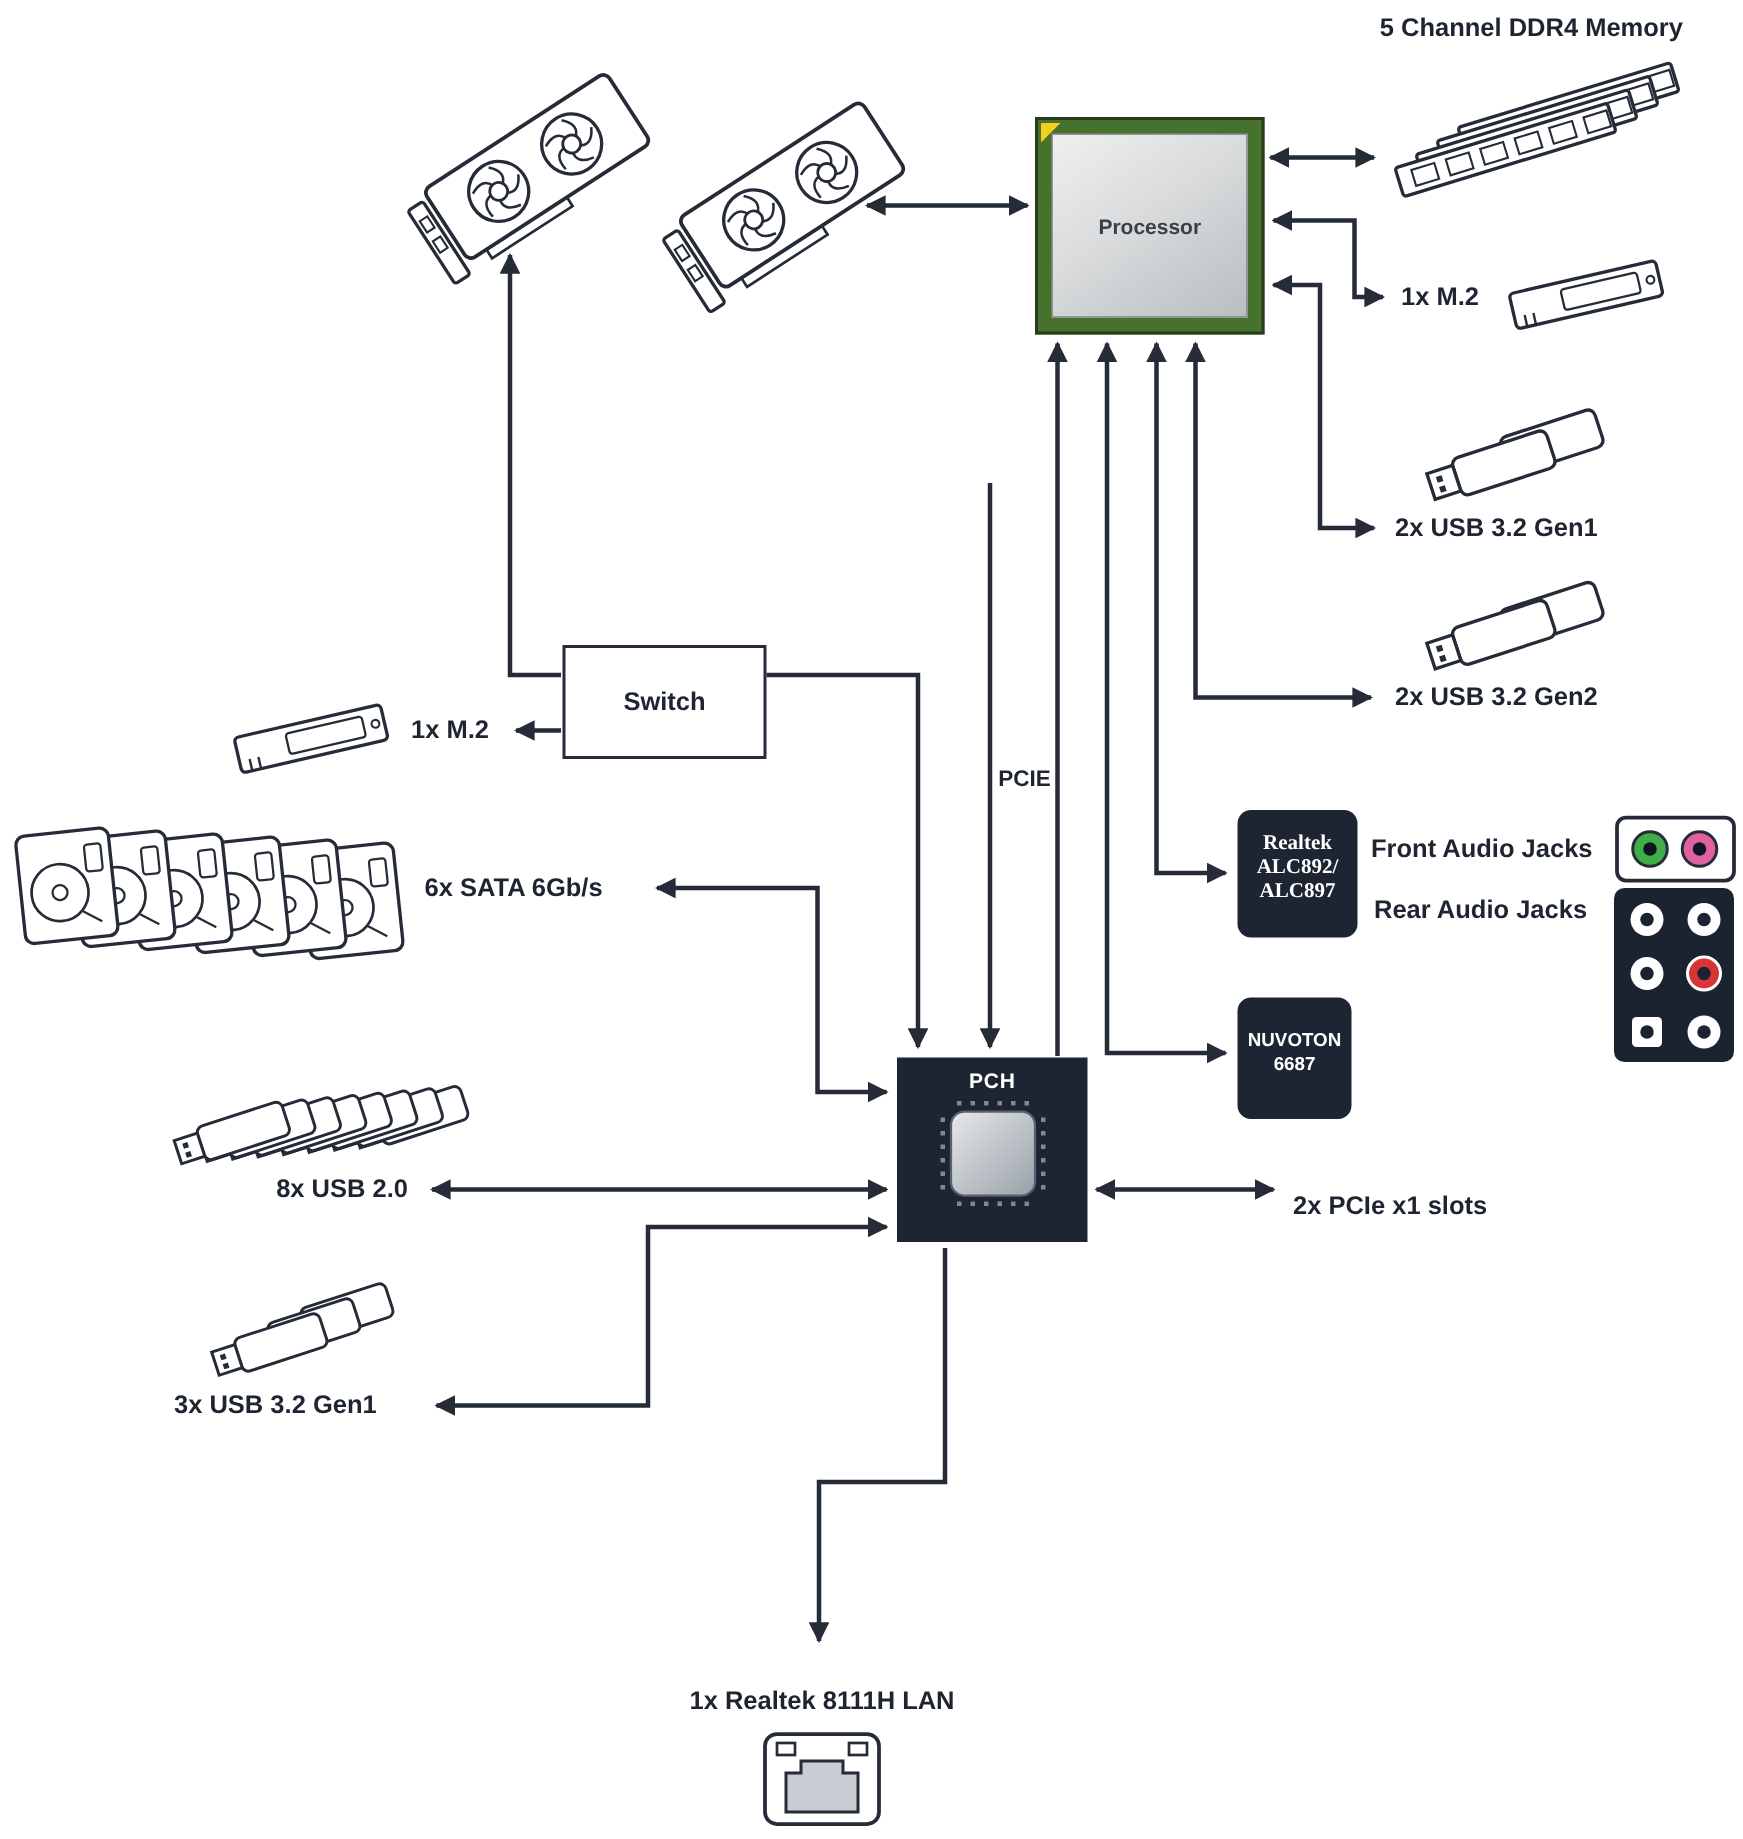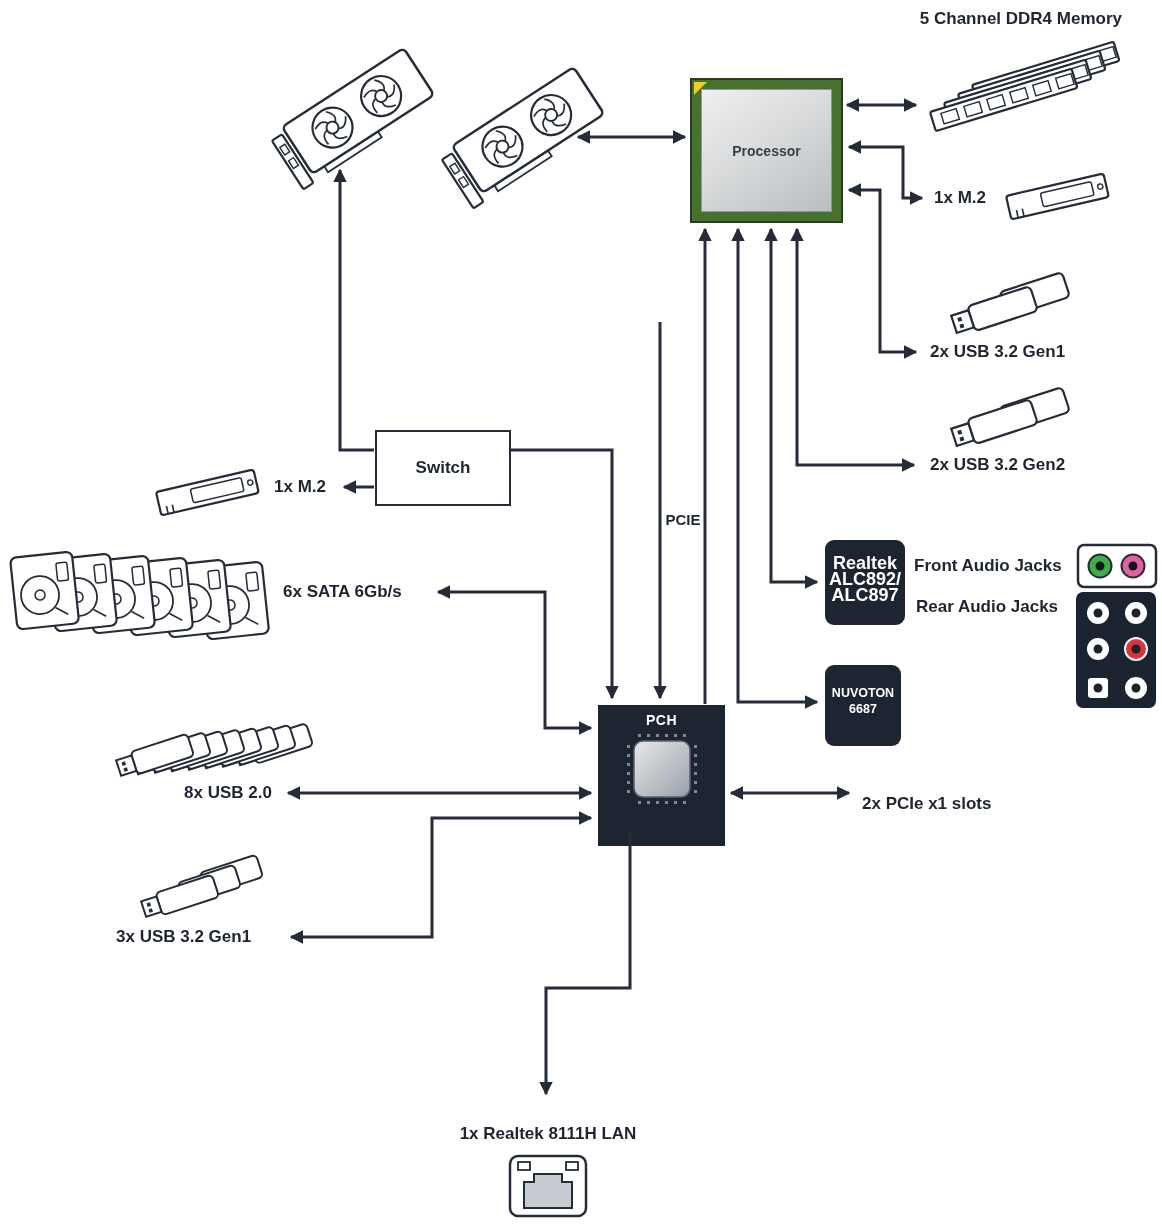--- a/index.html
+++ b/index.html
@@ -16,25 +16,25 @@
   .processor .die { position:absolute; left:9px; top:9px; right:9px; bottom:9px;
       background:linear-gradient(145deg,#efefef 0%,#d9dbdc 45%,#b9bec2 100%);
       border:1px solid #8f969c; display:flex; align-items:center; justify-content:center;
       font-weight:700; font-size:14px; color:#3a4048; }
   .processor .pin1 { position:absolute; left:2px; top:2px; width:0; height:0;
       border-top:13px solid #f2cf1f; border-right:13px solid transparent; }
 
   .switchbox { left:375px; top:430px; width:136px; height:76px; background:#fff; border:2.5px solid #252c38;
       display:flex; align-items:center; justify-content:center; font-weight:700; font-size:17px; color:#1e2530; }
 
-  .pch { left:598px; top:705px; width:127px; height:141px; background:#1d2432; text-align:center; }
+  .pch { left:598px; top:705px; width:127px; height:123px; background:#1d2432; text-align:center; }
   .pch .t { display:block; margin-top:7px; font-weight:700; font-size:14px; color:#ffffff; letter-spacing:0.5px; }
 
   .darkchip { background:#1d2432; border-radius:9px; color:#ffffff; text-align:center; font-weight:700; }
-  .realtek { left:825px; top:540px; width:80px; height:85px; font-size:18px; line-height:16px; padding-top:15px; }
+  .realtek { left:825px; top:540px; width:80px; height:85px; font-size:14px; line-height:16px; padding-top:15px;font-family:Liberation Serif, serif; }
   .nuvoton { left:825px; top:665px; width:76px; height:81px; font-size:12.5px; line-height:16px; padding-top:20px; }
   .darkchip span { display:block; }
 
   .lbl-ddr4   { left:898px; top:9px;   width:224px; text-align:right; }
   .lbl-m2cpu  { left:934px; top:188px; }
   .lbl-g1cpu  { left:930px; top:342px; }
   .lbl-g2cpu  { left:930px; top:455px; }
   .lbl-faudio { left:914px; top:556px; }
   .lbl-raudio { left:916px; top:597px; }
   .lbl-pcie   { left:663px; top:510px; width:40px; text-align:center; background:#fff; }

